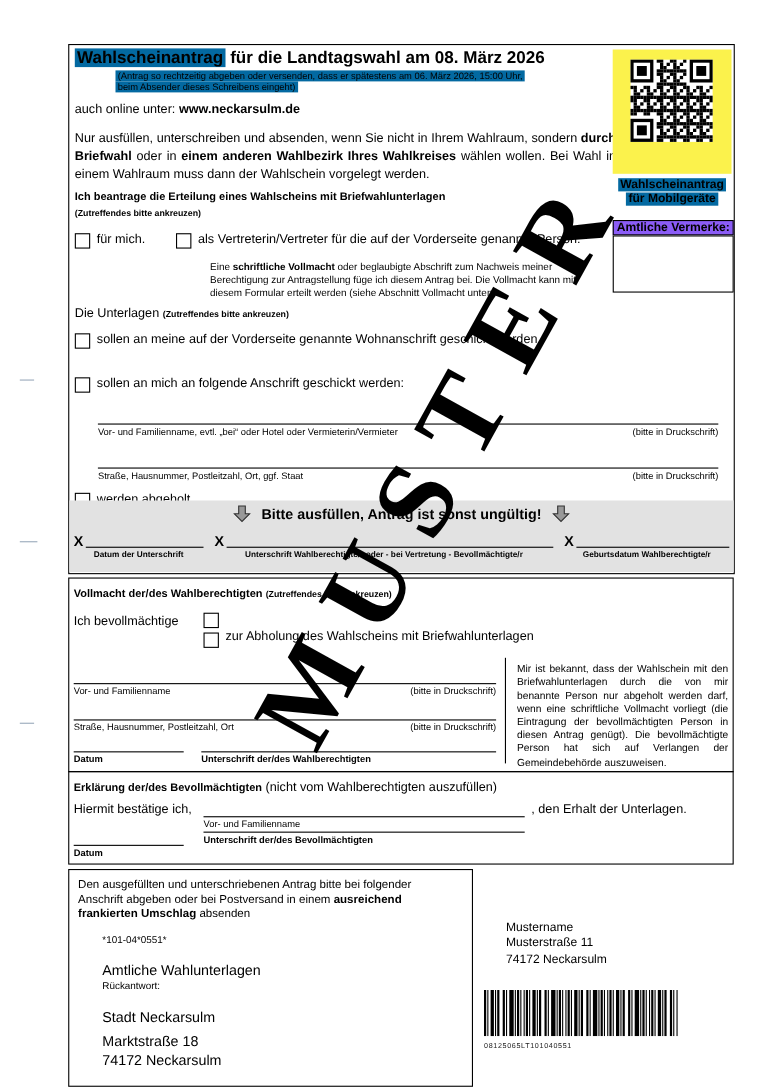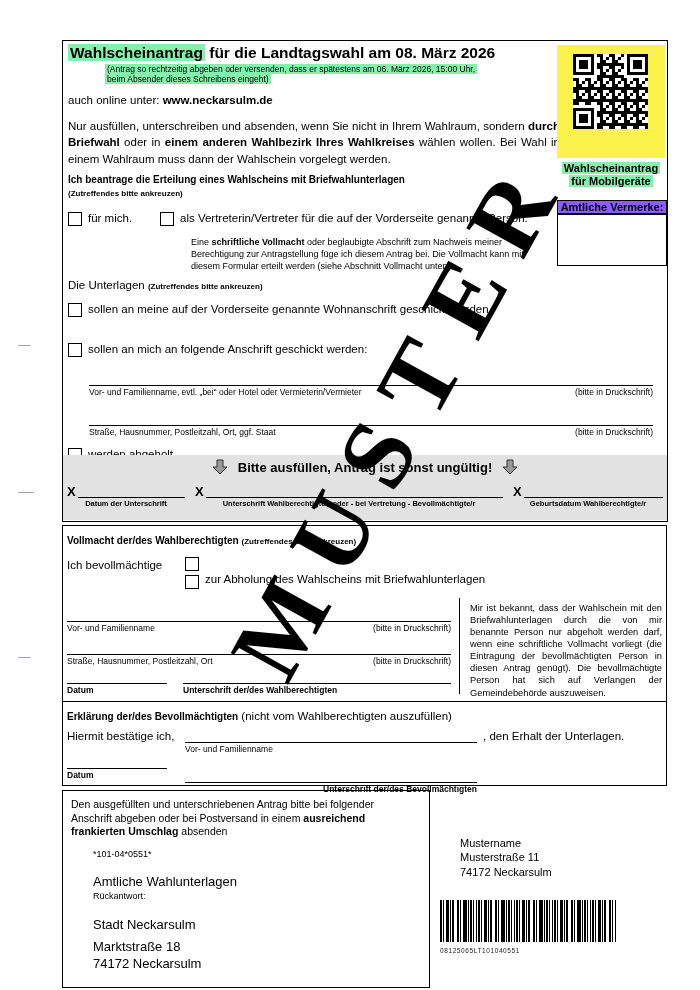--- a/index.html
+++ b/index.html
@@ -1,20 +1,20 @@
 <!DOCTYPE html>
 <html><head>
 <meta charset="utf-8">
 <style>
   html,body{margin:0;padding:0;background:#fff;}
   .page{position:relative;width:700px;height:990px;background:#fff;overflow:hidden;
         font-family:"Liberation Sans",sans-serif;color:#000;}
   .abs{position:absolute;}
   .b{font-weight:bold;}
-  .hl{background:#86efac;padding:0 2px;}
+  .hl{background:#0369a1;padding:0 2px;}
   
   .mainbox{left:62px;top:40px;width:604px;height:480px;border:1px solid #000;}
   .vollbox{left:62px;top:525px;width:603px;height:175px;border:1.5px solid #000;}
   .erklbox{left:62px;top:701px;width:603px;height:83px;border:1.5px solid #000;}
   .retbox{left:62px;top:790px;width:366px;height:196px;border:1px solid #000;}
   
   .t-title{font-size:15.5px;font-weight:bold;white-space:nowrap;}
   .t-note{font-size:8.5px;margin-left:37px;}
   .t-body{font-size:11.5px;}
   .t-small{font-size:9px;line-height:1.35;}
@@ -473,21 +473,21 @@
       <span class="t-h2">Erklärung der/des Bevollmächtigten</span><span class="t-body"> (nicht vom Wahlberechtigten auszufüllen)</span>
     </div>
     <div class="abs t-body" style="left:4px;top:28px;">Hiermit bestätige ich,</div>
     <div class="abs wline" style="left:122px;top:40px;width:292px;">
       <span>Vor- und Familienname</span>
     </div>
     <div class="abs t-body" style="left:420px;top:28px;">, den Erhalt der Unterlagen.</div>
     <div class="abs wline b" style="left:4px;top:66px;width:100px;">
       <span>Datum</span>
     </div>
-    <div class="abs wline b" style="left:122px;top:80px;width:292px;justify-content:flex-end;">
+    <div class="abs wline b" style="left:122px;top:54px;width:292px;">
       <span>Unterschrift der/des Bevollmächtigten</span>
     </div>
   </div>
 
   <div class="abs retbox">
     <div class="abs" style="left:8px;top:7px;width:336px;font-size:10.5px;line-height:1.3;">
       <span>Den ausgefüllten und unterschriebenen Antrag bitte bei folgender Anschrift abgeben oder bei Postversand in einem </span><span class="b">ausreichend frankierten Umschlag</span><span> absenden</span>
     </div>
     <div class="abs" style="left:30px;top:58px;font-size:9px;">*101-04*0551*</div>
     <div class="abs big" style="left:30px;top:83px;">Amtliche Wahlunterlagen</div>

